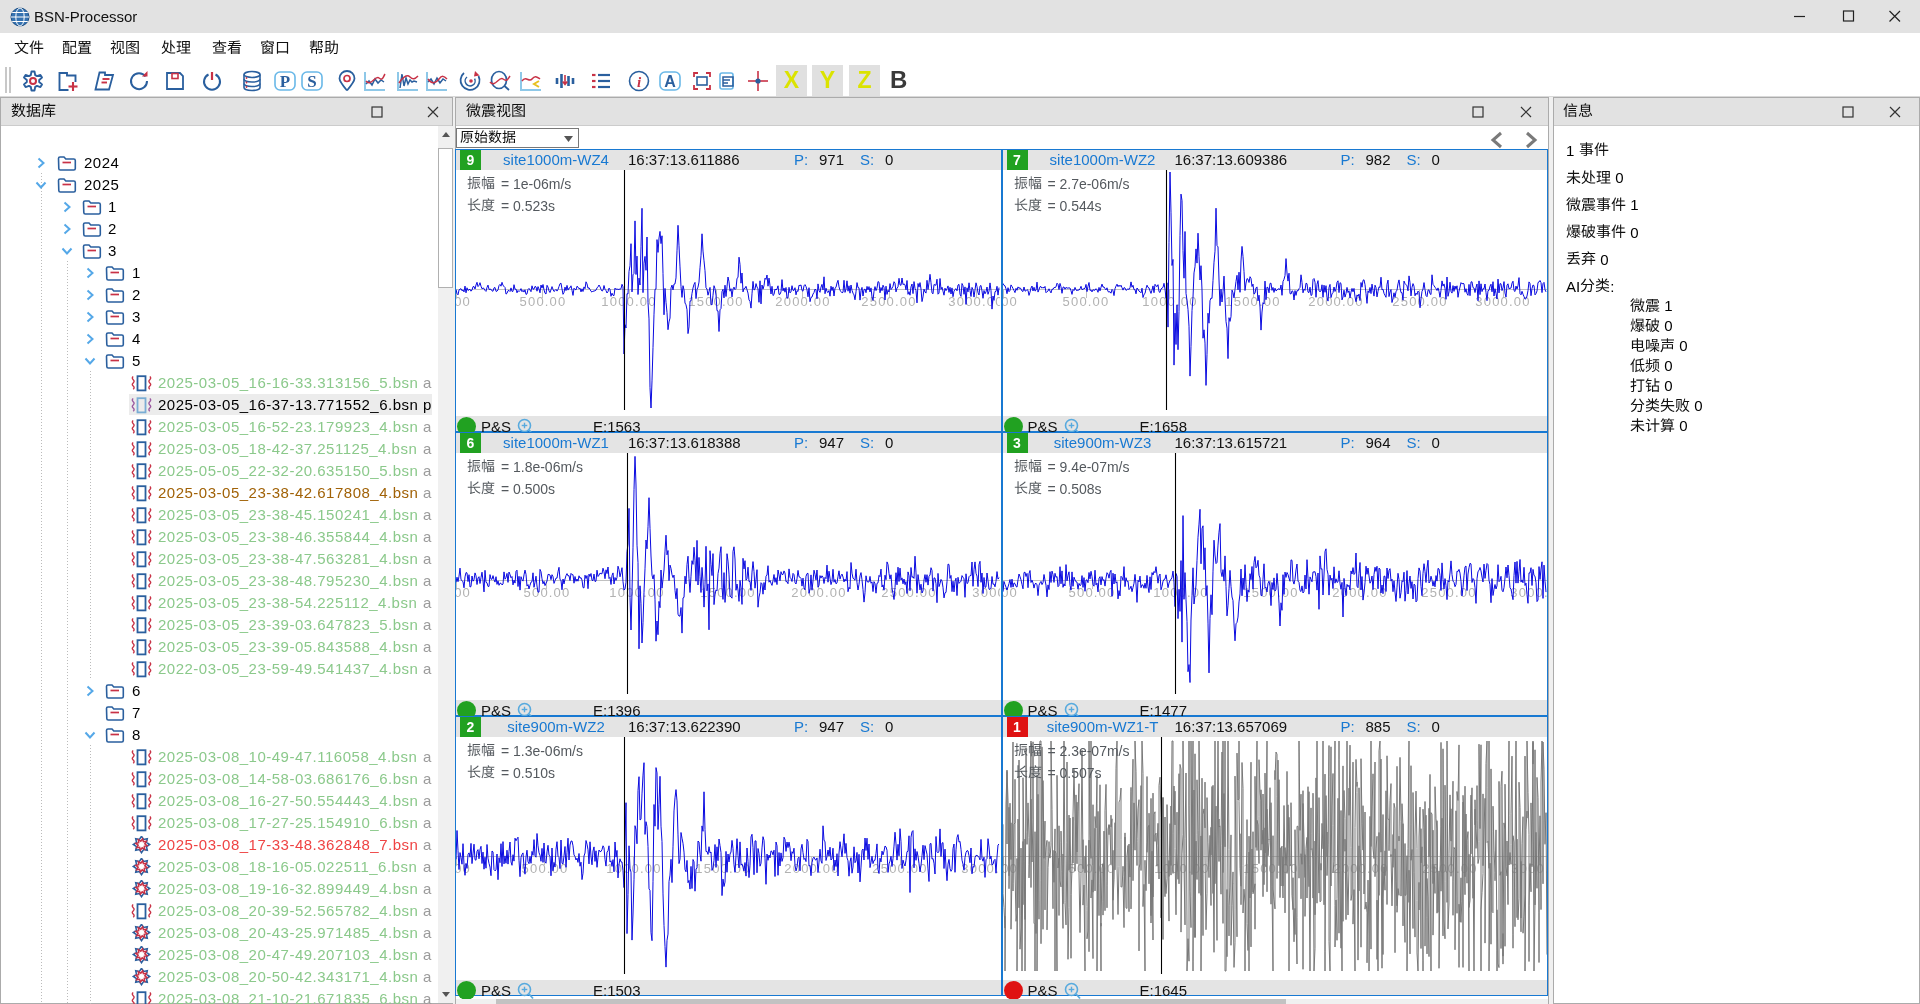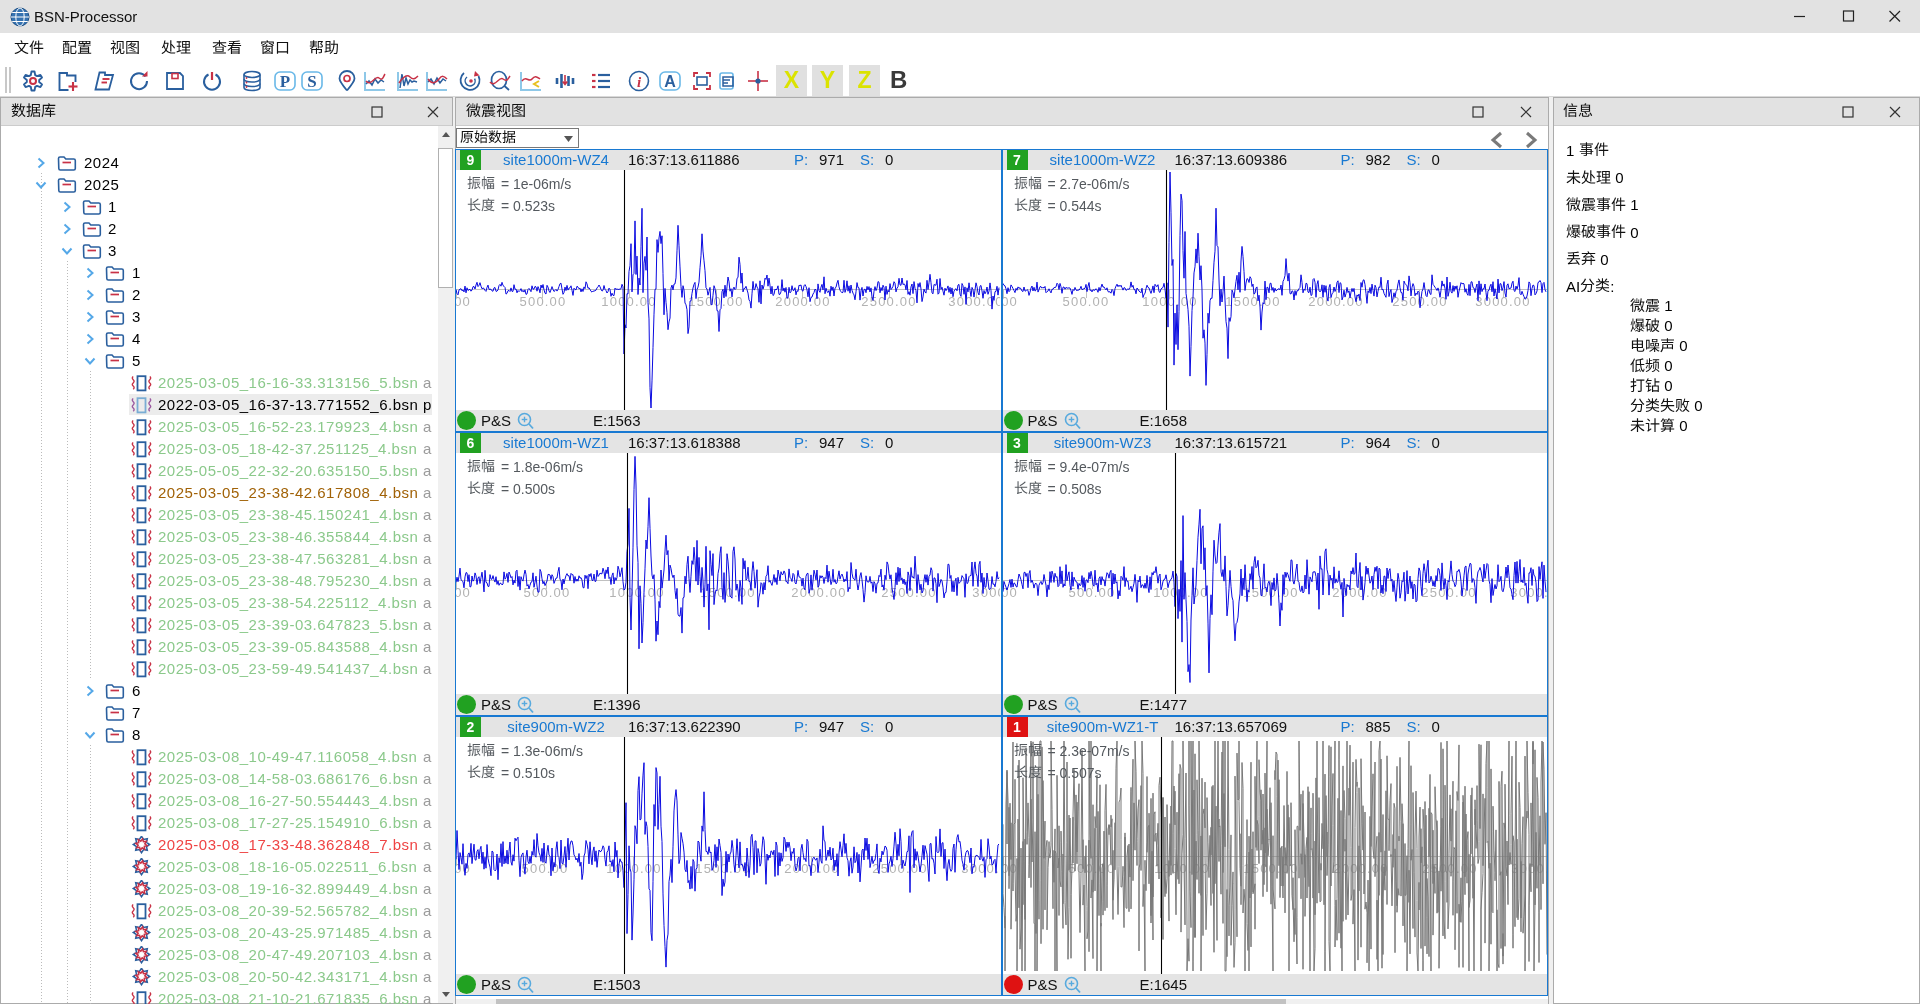--- a/index.html
+++ b/index.html
@@ -9,21 +9,21 @@
 #menubar{position:absolute;left:0;top:33px;width:1920px;height:30px;background:#fff}
 #toolbar{position:absolute;left:0;top:63px;width:1920px;height:34px;background:#fff;border-bottom:1px solid #d9d9d9}
 .panel{position:absolute;background:#fff;border:1px solid #ababab}
 .ptitle{position:absolute;left:0;top:0;right:0;height:28px;background:#e2e2e2;border-bottom:1px solid #cccccc}
 .ptxt{position:absolute;top:5px;font-size:15px;color:#000}
 .wbtn{position:absolute;top:6px;width:16px;height:16px}
 .trt{font-size:15px;white-space:pre;letter-spacing:0.5px}
 .dots{position:absolute;width:1px;background-image:linear-gradient(#bbb 1px,transparent 1px);background-size:1px 3px}
 .cell{position:absolute;border:1px solid #1879d2;background:#fff}
 .chdr{position:absolute;left:0;top:0;right:0;height:20px;background:#e4e4e4;font-size:15px;line-height:20px}
-.cftr{position:absolute;left:0;bottom:0;right:0;height:21px;background:#e4e4e4;font-size:15px;line-height:21px}
+.cftr{position:absolute;left:0;bottom:0;right:0;height:15px;background:#e4e4e4;font-size:15px;line-height:21px}
 .badge{position:absolute;left:4px;top:0;width:21px;height:20px;color:#fff;text-align:center;font-weight:bold;font-size:14px}
 .site{position:absolute;left:40px;width:120px;text-align:center;color:#1879d2}
 .chart{position:absolute;left:0}
 .axl{font-size:13px;fill:#b2b2b2;text-anchor:middle;font-family:"Liberation Sans";letter-spacing:1.2px}
 .ann{position:absolute;left:11px;height:18px;font-size:14px;color:#54595e;display:flex;align-items:center}
 .ann svg{margin-right:2px}
 .pscirc{position:absolute;left:1px;top:1px;width:19px;height:19px;border-radius:50%}
 .il{position:absolute;display:flex;align-items:center;font-size:15px;color:#000}
 .il svg{position:relative;top:1px}
 </style></head><body>
@@ -305,21 +305,21 @@
         <path d="M18.8 1.5 q1.8 1.6 0 3.2 q-1.8 1.6 0 3.2 q1.8 1.6 0 3.2 q-1.8 1.6 0 3.2" fill="none" stroke="#c83246" stroke-width="1.4"></path>
       </svg>
       <div class="abs trt" style="left:157px;top:239.5px;color:#8bc98b">2025-03-05_16-16-33.313156_5.bsn</div>
       <div class="abs trt" style="left:422px;top:239.5px;color:#9b9b9b">a</div>
       <div class="abs" style="left:128px;top:260.0px;width:303px;height:21px;background:#ececec"></div>
       <svg class="abs" style="left:130px;top:262.5px" width="21" height="17" viewBox="0 0 21 17">
         <rect x="6.5" y="1.2" width="8" height="14.2" fill="none" stroke="#7aadd4" stroke-width="1.8"></rect>
         <path d="M2.2 1.5 q-1.8 1.6 0 3.2 q1.8 1.6 0 3.2 q-1.8 1.6 0 3.2 q1.8 1.6 0 3.2" fill="none" stroke="#9b59a0" stroke-width="1.4"></path>
         <path d="M18.8 1.5 q1.8 1.6 0 3.2 q-1.8 1.6 0 3.2 q1.8 1.6 0 3.2 q-1.8 1.6 0 3.2" fill="none" stroke="#9b59a0" stroke-width="1.4"></path>
       </svg>
-      <div class="abs trt" style="left:157px;top:261.5px;color:#000">2022-03-05_16-37-13.771552_6.bsn</div>
+      <div class="abs trt" style="left:157px;top:261.5px;color:#000">2025-03-05_16-37-13.771552_6.bsn</div>
       <div class="abs trt" style="left:422px;top:261.5px;color:#000">p</div>
       <svg class="abs" style="left:130px;top:284.5px" width="21" height="17" viewBox="0 0 21 17">
         <rect x="6.5" y="1.2" width="8" height="14.2" fill="none" stroke="#2a5f9e" stroke-width="1.8"></rect>
         <path d="M2.2 1.5 q-1.8 1.6 0 3.2 q1.8 1.6 0 3.2 q-1.8 1.6 0 3.2 q1.8 1.6 0 3.2" fill="none" stroke="#c83246" stroke-width="1.4"></path>
         <path d="M18.8 1.5 q1.8 1.6 0 3.2 q-1.8 1.6 0 3.2 q1.8 1.6 0 3.2 q-1.8 1.6 0 3.2" fill="none" stroke="#c83246" stroke-width="1.4"></path>
       </svg>
       <div class="abs trt" style="left:157px;top:283.5px;color:#8bc98b">2025-03-05_16-52-23.179923_4.bsn</div>
       <div class="abs trt" style="left:422px;top:283.5px;color:#9b9b9b">a</div>
       <svg class="abs" style="left:130px;top:306.5px" width="21" height="17" viewBox="0 0 21 17">
         <rect x="6.5" y="1.2" width="8" height="14.2" fill="none" stroke="#2a5f9e" stroke-width="1.8"></rect>
@@ -389,21 +389,21 @@
         <path d="M2.2 1.5 q-1.8 1.6 0 3.2 q1.8 1.6 0 3.2 q-1.8 1.6 0 3.2 q1.8 1.6 0 3.2" fill="none" stroke="#c83246" stroke-width="1.4"></path>
         <path d="M18.8 1.5 q1.8 1.6 0 3.2 q-1.8 1.6 0 3.2 q1.8 1.6 0 3.2 q-1.8 1.6 0 3.2" fill="none" stroke="#c83246" stroke-width="1.4"></path>
       </svg>
       <div class="abs trt" style="left:157px;top:503.5px;color:#8bc98b">2025-03-05_23-39-05.843588_4.bsn</div>
       <div class="abs trt" style="left:422px;top:503.5px;color:#9b9b9b">a</div>
       <svg class="abs" style="left:130px;top:526.5px" width="21" height="17" viewBox="0 0 21 17">
         <rect x="6.5" y="1.2" width="8" height="14.2" fill="none" stroke="#2a5f9e" stroke-width="1.8"></rect>
         <path d="M2.2 1.5 q-1.8 1.6 0 3.2 q1.8 1.6 0 3.2 q-1.8 1.6 0 3.2 q1.8 1.6 0 3.2" fill="none" stroke="#c83246" stroke-width="1.4"></path>
         <path d="M18.8 1.5 q1.8 1.6 0 3.2 q-1.8 1.6 0 3.2 q1.8 1.6 0 3.2 q-1.8 1.6 0 3.2" fill="none" stroke="#c83246" stroke-width="1.4"></path>
       </svg>
-      <div class="abs trt" style="left:157px;top:525.5px;color:#8bc98b">2025-03-05_23-59-49.541437_4.bsn</div>
+      <div class="abs trt" style="left:157px;top:525.5px;color:#8bc98b">2022-03-05_23-59-49.541437_4.bsn</div>
       <div class="abs trt" style="left:422px;top:525.5px;color:#9b9b9b">a</div>
       <svg class="abs" style="left:82px;top:549.5px" width="14" height="14" viewBox="0 0 14 14">
         <path d="M4.5 2.5 L9.5 7 L4.5 11.5" fill="none" stroke="#55a8e8" stroke-width="2"></path>
       </svg>
       <svg class="abs" style="left:104px;top:548.5px" width="21" height="17" viewBox="0 0 21 17">
         <path d="M1.5 3.5 q0-1.5 1.5-1.5 h4 l1.8 2 h8 q1.5 0 1.5 1.5 v8 q0 1.5 -1.5 1.5 h-13.5 q-1.5 0 -1.5 -1.5 Z" fill="#fff" stroke="#2a5f9e" stroke-width="1.6"></path>
         <line x1="5.5" y1="7.5" x2="14" y2="7.5" stroke="#c83246" stroke-width="1.7"></line>
       </svg>
       <div class="abs trt" style="left:131px;top:547.5px;color:#000">6</div>
       <svg class="abs" style="left:104px;top:570.5px" width="21" height="17" viewBox="0 0 21 17">

